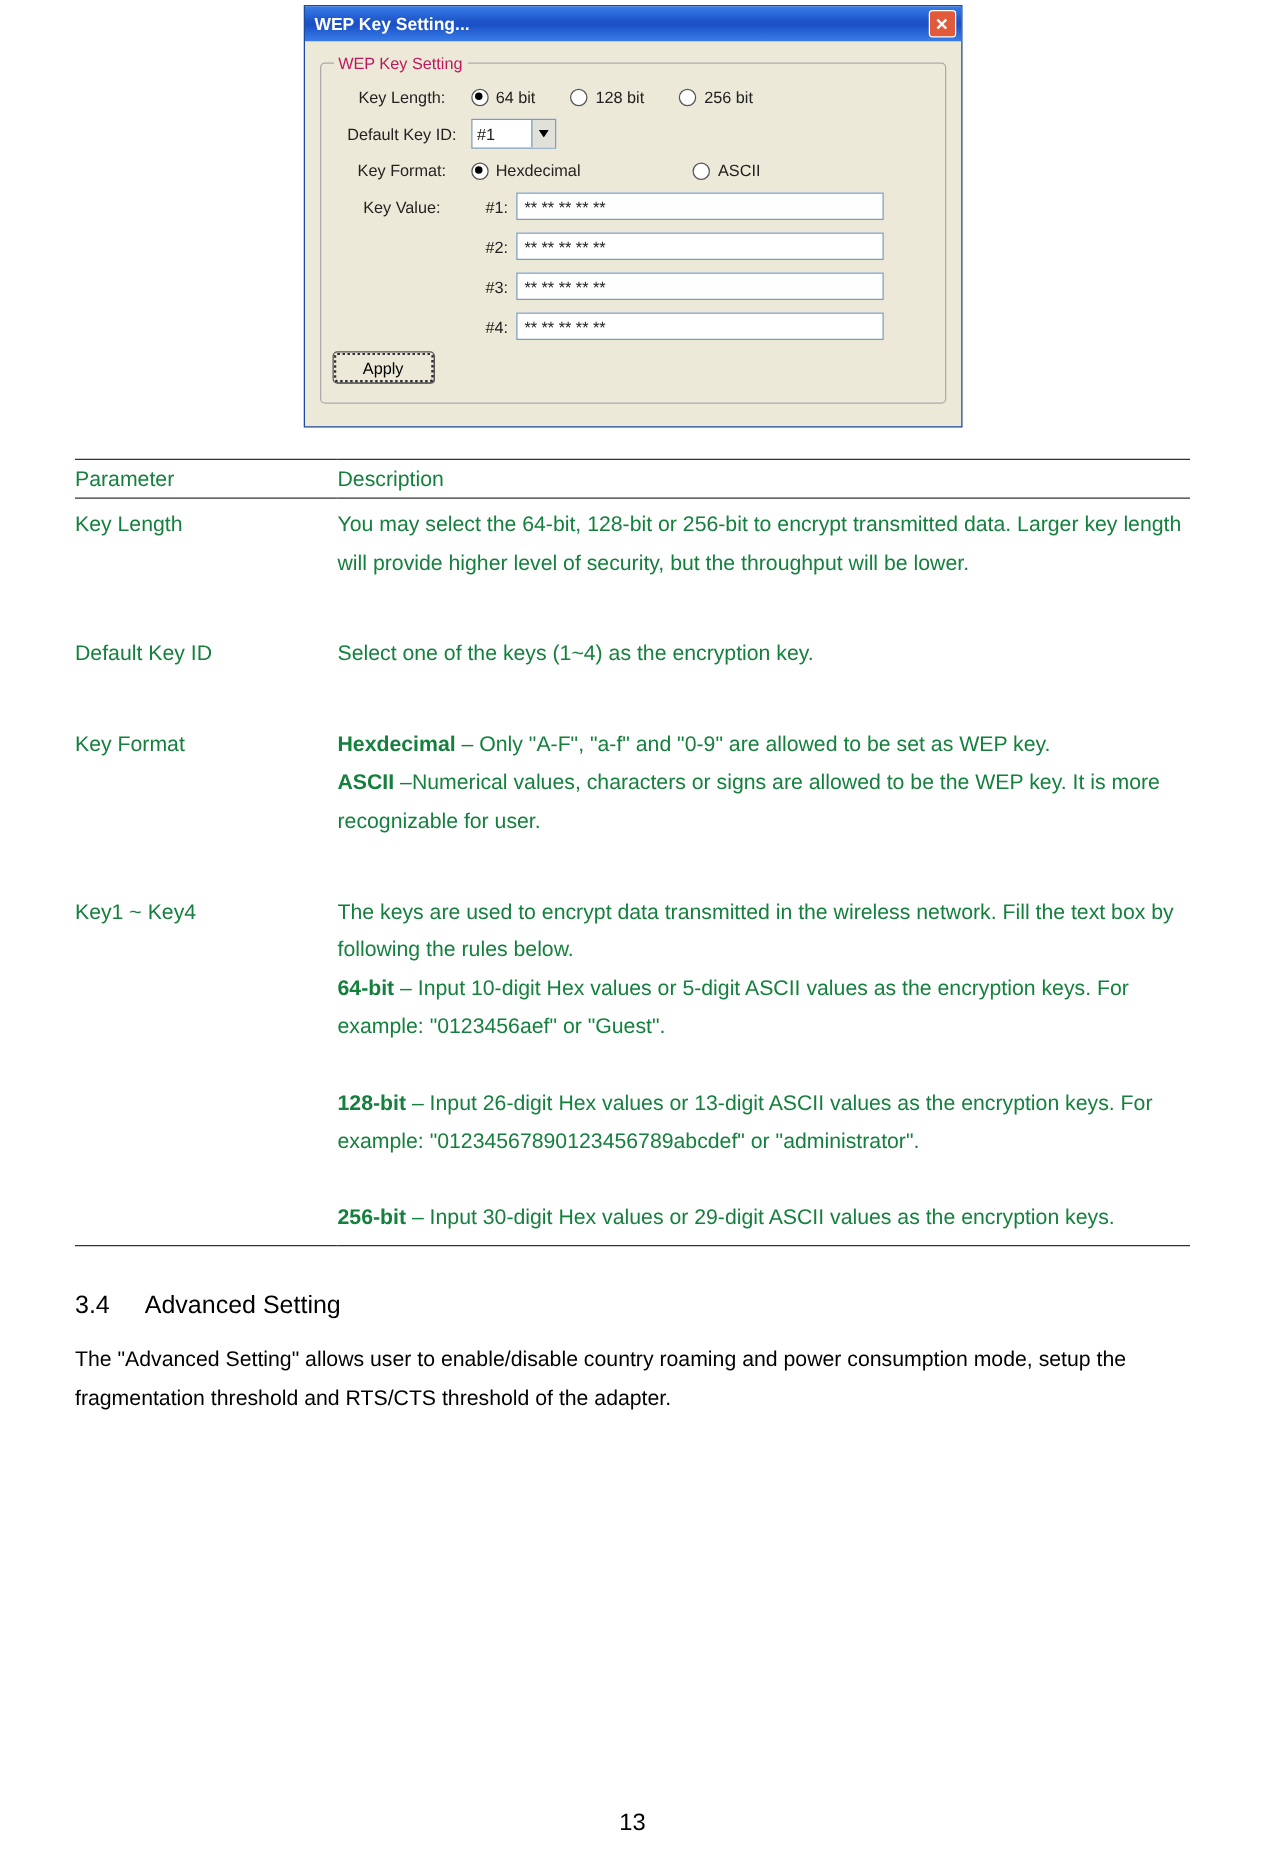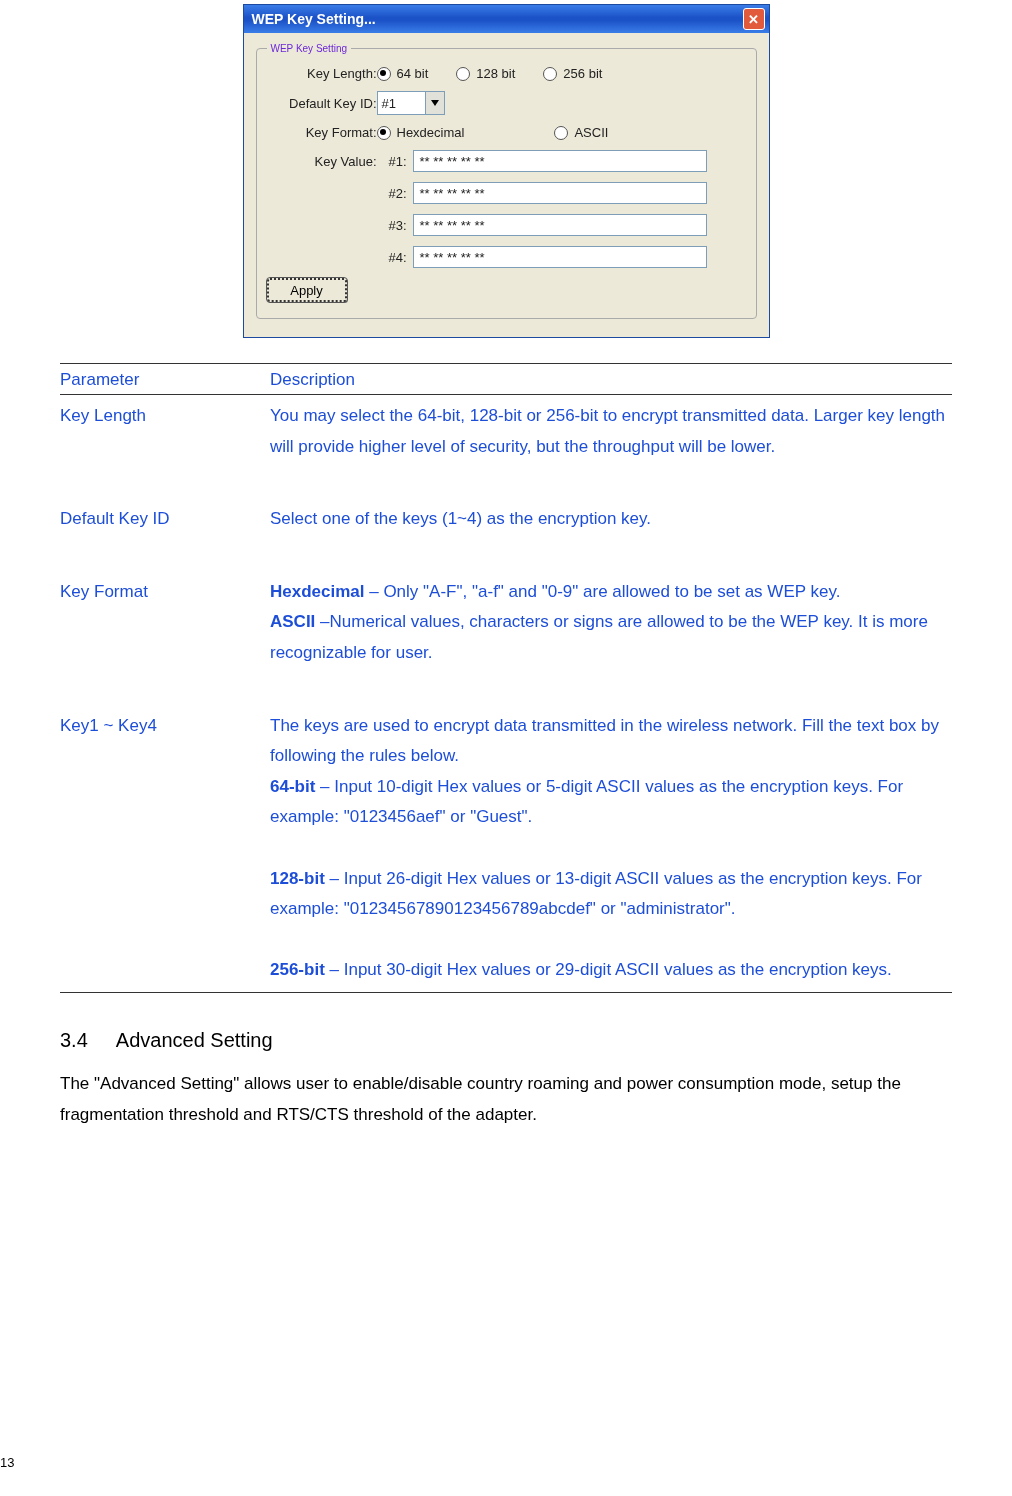--- a/index.html
+++ b/index.html
@@ -5,52 +5,52 @@
   html,body{margin:0;padding:0;font-family:Arial,Helvetica,sans-serif;background:#fff;font-size:16px;color:#000}
   .page{width:1012px;min-height:1496px;margin:4px auto;padding:0 60px;box-sizing:border-box;position:relative}
 
   
   .dialog{width:525px;margin:0 auto 25px;border:1px solid #1c4aa0;background:#ece9d8}
   .titlebar{background:linear-gradient(to bottom,#3a7de8,#1b52c7 45%,#1b52c7 55%,#3a7de8);height:28px;display:flex;align-items:center;justify-content:space-between;padding:0 4px 0 8px}
   .titlebar .title{color:#fff;font-weight:bold;font-size:14px}
   .closebtn{width:20px;height:20px;background:#e25a3c;border:1px solid #fff;border-radius:3px;display:flex;align-items:center;justify-content:center;color:#fff;font-weight:bold;font-size:13px;cursor:pointer}
   .body{padding:10px 12px 18px}
   fieldset{border:1px solid #aaa;border-radius:4px;padding:12px 10px 16px;margin:0}
-  legend{font-size:10px;color:#6d28d9;padding:0 4px}
+  legend{font-size:13px;color:#be185d;padding:0 4px}
   .row{display:flex;align-items:center;font-size:13px;color:#222;margin-bottom:10px}
-  .row .lbl{width:110px;text-align:right}
+  .row .lbl{width:110px;text-align:center}
   .row .sublbl{width:30px;text-align:right;margin-right:6px}
   .radio{width:12px;height:12px;border-radius:50%;border:1px solid #555;background:#fff;display:inline-block;margin-right:6px;position:relative;vertical-align:-2px}
   .radio.checked:after{content:"";width:6px;height:6px;border-radius:50%;background:#000;position:absolute;left:2px;top:2px}
   .radioitem{margin-right:28px;display:flex;align-items:center}
   .dropdown{width:58px;height:22px;border:1px solid #7e9db9;background:#fff;display:flex;align-items:center;padding:0 4px;font-size:13px;position:relative;cursor:pointer}
   .dropdown .arrow{position:absolute;right:0;top:0;bottom:0;width:18px;background:#e1e1d9;border-left:1px solid #7e9db9;display:flex;align-items:center;justify-content:center}
   .dropdown .arrow svg{width:8px;height:6px}
   .textin{flex:1;max-width:280px;height:20px;border:1px solid #7e9db9;background:#fff;padding:0 6px;font-size:13px;display:flex;align-items:center}
   .indent{width:110px}
   .btnrow{display:flex;margin-top:8px}
   .applybtn{min-width:80px;height:24px;border:2px dotted #333;background:#ece9d8;font-size:13px;border-radius:3px;outline:1px solid #555;box-shadow:1px 1px 0 #888;cursor:pointer}
 
   
-  .table{width:100%;border-collapse:collapse;font-size:17px;color:#1d4ed8;margin-top:10px}
+  .table{width:100%;border-collapse:collapse;font-size:17px;color:#15803d;margin-top:10px}
   .table th{text-align:left;font-weight:normal;padding:6px 0}
   .table .headrow th{border-bottom:1px solid #333;padding-bottom:4px}
   .table .toprule{border-top:1px solid #333}
   .table td{vertical-align:top;padding:6px 0 6px;line-height:1.8}
   .table td.param{width:210px}
   .table .lastrule td{border-bottom:1px solid #333}
   .spacer{height:18px}
 
   b{font-weight:bold}
 
   .sectionhead{font-size:20px;font-weight:normal;margin-top:36px;margin-bottom:16px;display:flex}
   .sectionhead .num{margin-right:28px}
   .sectionpara{font-size:17px;line-height:1.85}
 
-  .pagenum{font-size:13px;position:absolute;bottom:30px;left:0;right:0}
+  .pagenum{text-align:center;font-size:19px;position:absolute;bottom:30px;left:0;right:0}
 </style>
 </head>
 <body>
 
 <div class="page">
 
   <div class="dialog">
     <div class="titlebar">
       <span class="title">WEP Key Setting...</span>
       <div class="closebtn">✕</div>

